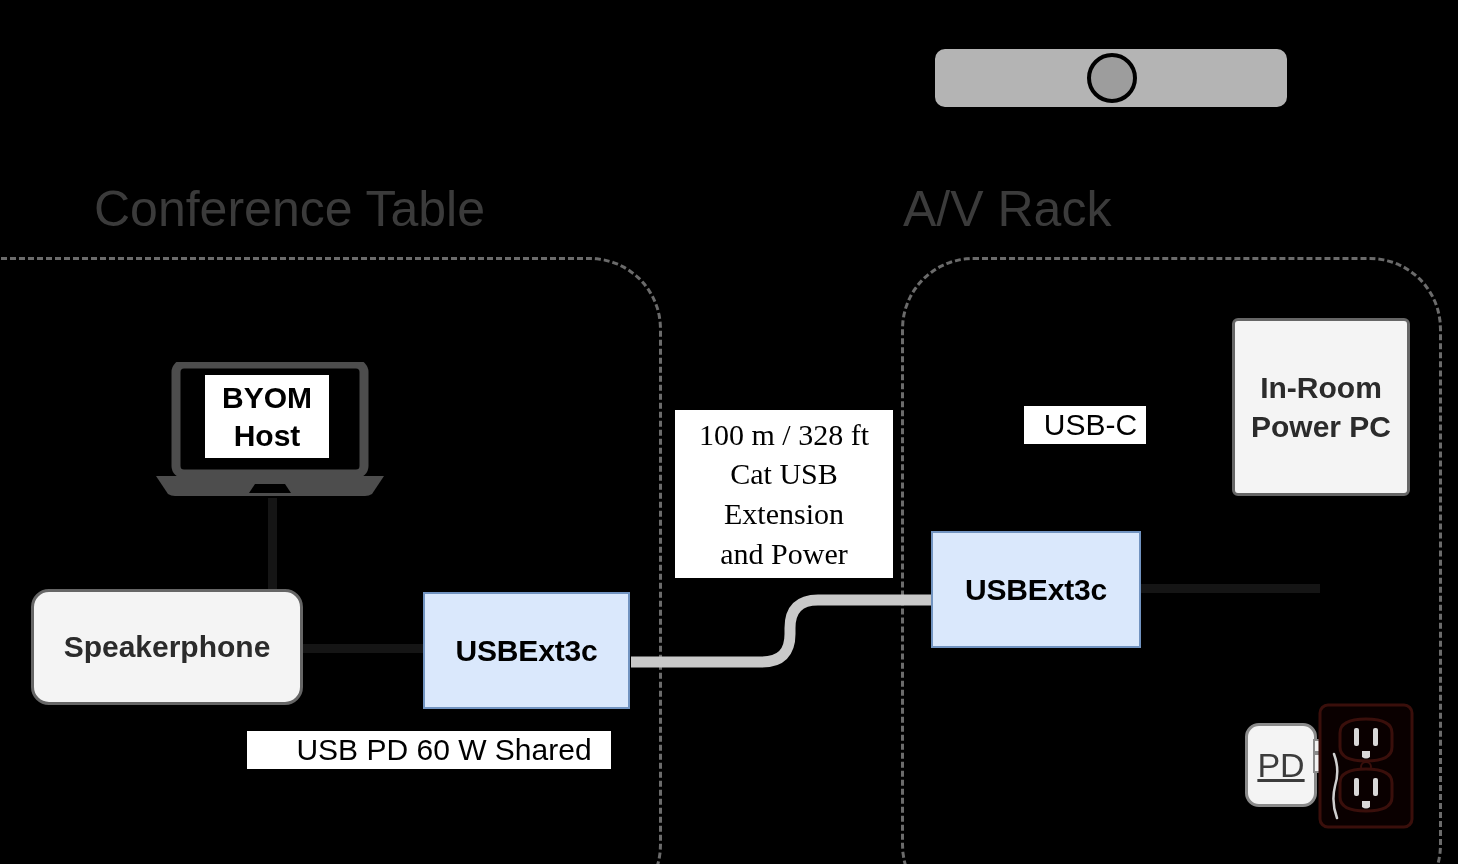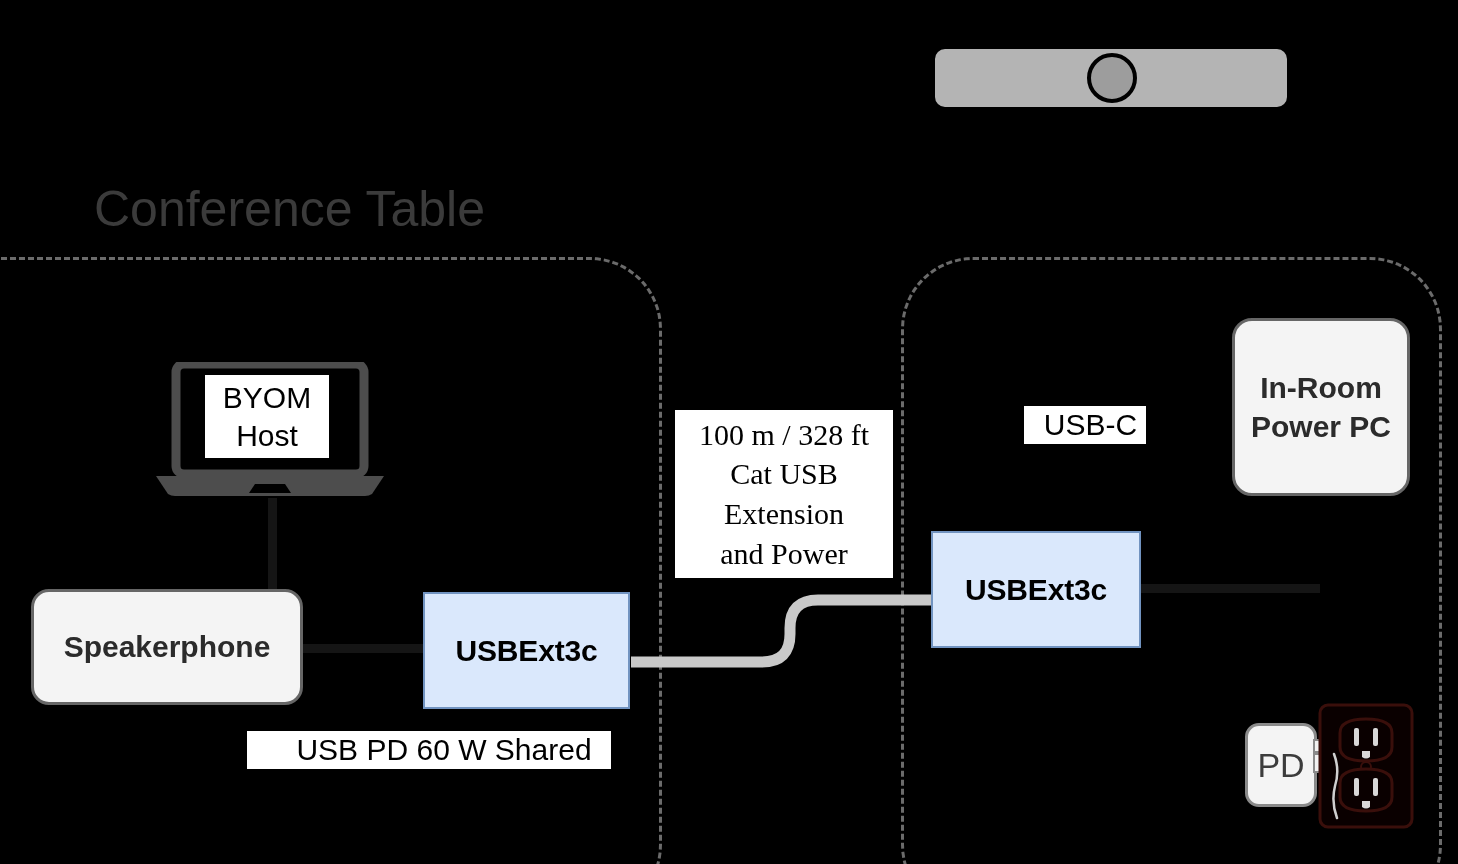--- a/index.html
+++ b/index.html
@@ -105,21 +105,21 @@
     box-sizing: border-box;
   }
 
   
   .laptop-svg { position: absolute; }
 
   .screen-label {
     position: absolute;
     background: #ffffff;
     color: #000000;
-    font-weight: normal;
+    font-weight: bold;
     font-size: 30px;
     line-height: 1.25;
     text-align: center;
     white-space: pre-line;
     display: flex;
     align-items: center;
     justify-content: center;
     flex-direction: column;
   }
 
@@ -157,20 +157,21 @@
 
 <div id="stage">
 
   <div class="camera-bar" style="left:931px; top:45px; width:360px; height:66px;">
   </div>
   <div class="camera-lens" style="left:1087px; top:53px; width:50px; height:50px;">
   </div>
 
   <div class="zone-title" style="left:94px; top:184px;">Conference Table</div>
 
+  <div class="zone-title" style="left:903px; top:184px;">A/V Rack</div>
 
   <div class="zone" style="left:-80px; top:257px; width:742px; height:660px;"></div>
 
   <div class="zone" style="left:901px; top:257px; width:541px; height:660px;"></div>
 
   <svg class="cable-svg" width="1458" height="864">
     <path d="M 631 662 L 762 662 Q 790 662 790 634 L 790 628 Q 790 600 818 600 L 934 600" fill="none" stroke="#c9c9c9" stroke-width="11" stroke-linecap="butt" stroke-linejoin="round"></path>
   </svg>
 
   <div class="dark-link" style="left:300px; top:644px; width:130px;"></div>
@@ -201,26 +202,26 @@
 
   <div class="edge-label" style="left:675px; top:410px; width:218px; height:168px; display:flex; align-items:center; justify-content:center;font-family:Liberation Serif, serif;">100 m / 328 ft
 Cat USB
 Extension
 and Power</div>
 
   <div class="edge-label" style="left:1024px; top:406px; width:122px; height:38px; line-height:38px;padding-left:13px;">USB-C</div>
 
   <div class="bluebox" style="left:931px; top:531px; width:210px; height:117px;">USBExt3c</div>
 
-  <div class="softbox" style="left:1232px; top:318px; width:178px; height:178px; font-size:30px; border-radius:20px; flex-direction:column; line-height:1.3;">
+  <div class="softbox" style="left:1232px; top:318px; width:178px; height:178px; font-size:30px; border-radius:6px; flex-direction:column; line-height:1.3;">
     <span>In-Room</span>
     <span>Power PC</span>
   </div>
 
-  <div class="pd-box" style="left:1245px; top:723px; width:72px; height:84px;">PD</div>
+  <div class="pd-box" style="left:1245px; top:723px; width:72px; height:84px;text-decoration:underline;">PD</div>
   <div class="pd-prong" style="left:1313px; top:739px; width:26px; height:14px;"></div>
   <div class="pd-prong" style="left:1313px; top:753px; width:34px; height:20px;"></div>
 
   <svg class="outlet-svg" style="left:1318px; top:703px;" width="96" height="126" viewBox="0 0 96 126">
     <rect x="2" y="2" width="92" height="122" rx="8" ry="8" fill="#0a0000" stroke="#3a0f0b" stroke-width="3"></rect>
 
     <path d="M 22 30 Q 22 16 48 16 Q 74 16 74 30 L 74 44 Q 74 58 48 58 Q 22 58 22 44 Z" fill="#0a0000" stroke="#3a0f0b" stroke-width="3"></path>
     <rect x="36" y="25" width="5" height="18" rx="2" fill="#d8d8d8"></rect>
     <rect x="55" y="25" width="5" height="18" rx="2" fill="#d8d8d8"></rect>
     <path d="M 44 48 L 52 48 L 52 54 Q 48 57 44 54 Z" fill="#d8d8d8"></path>

